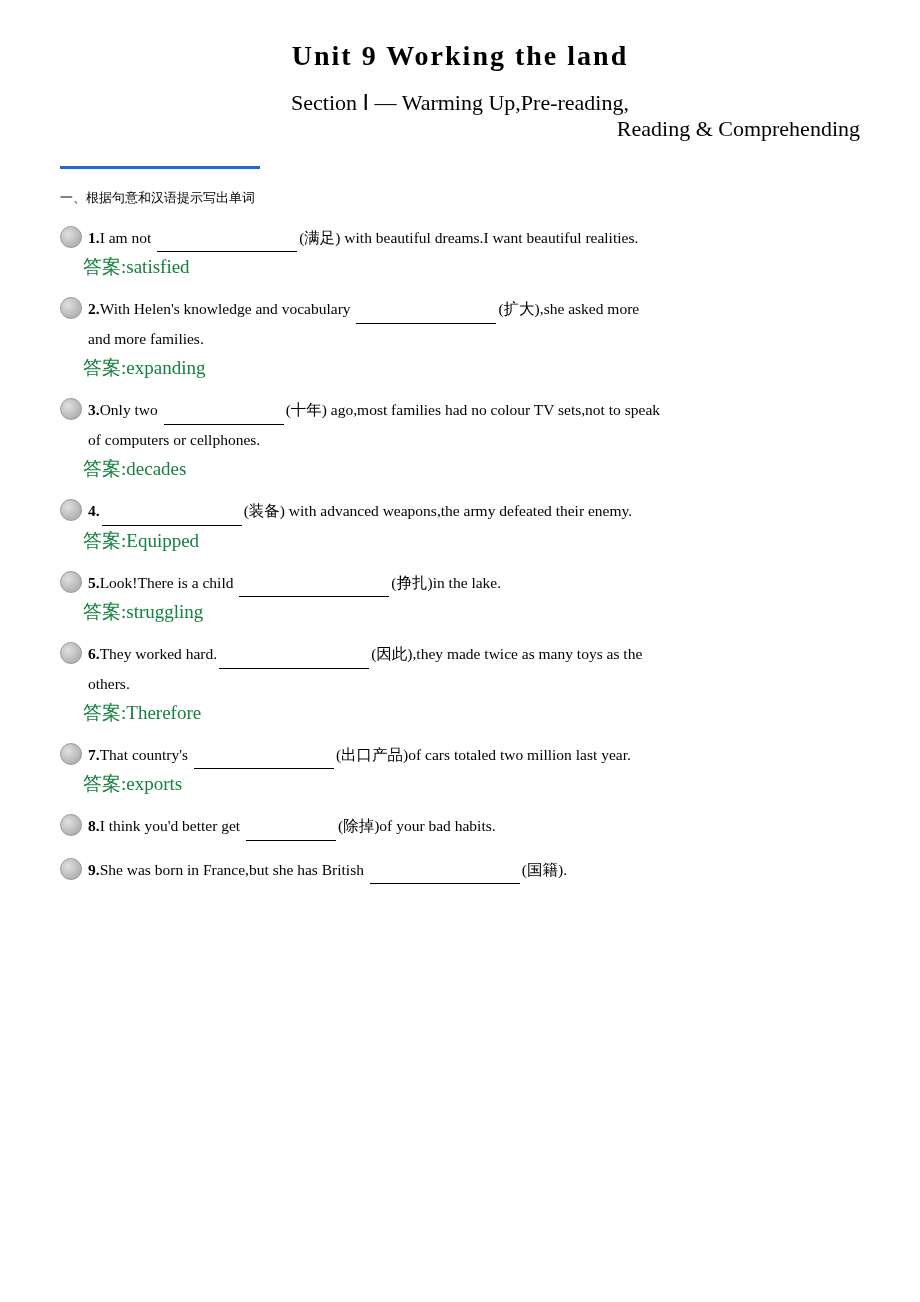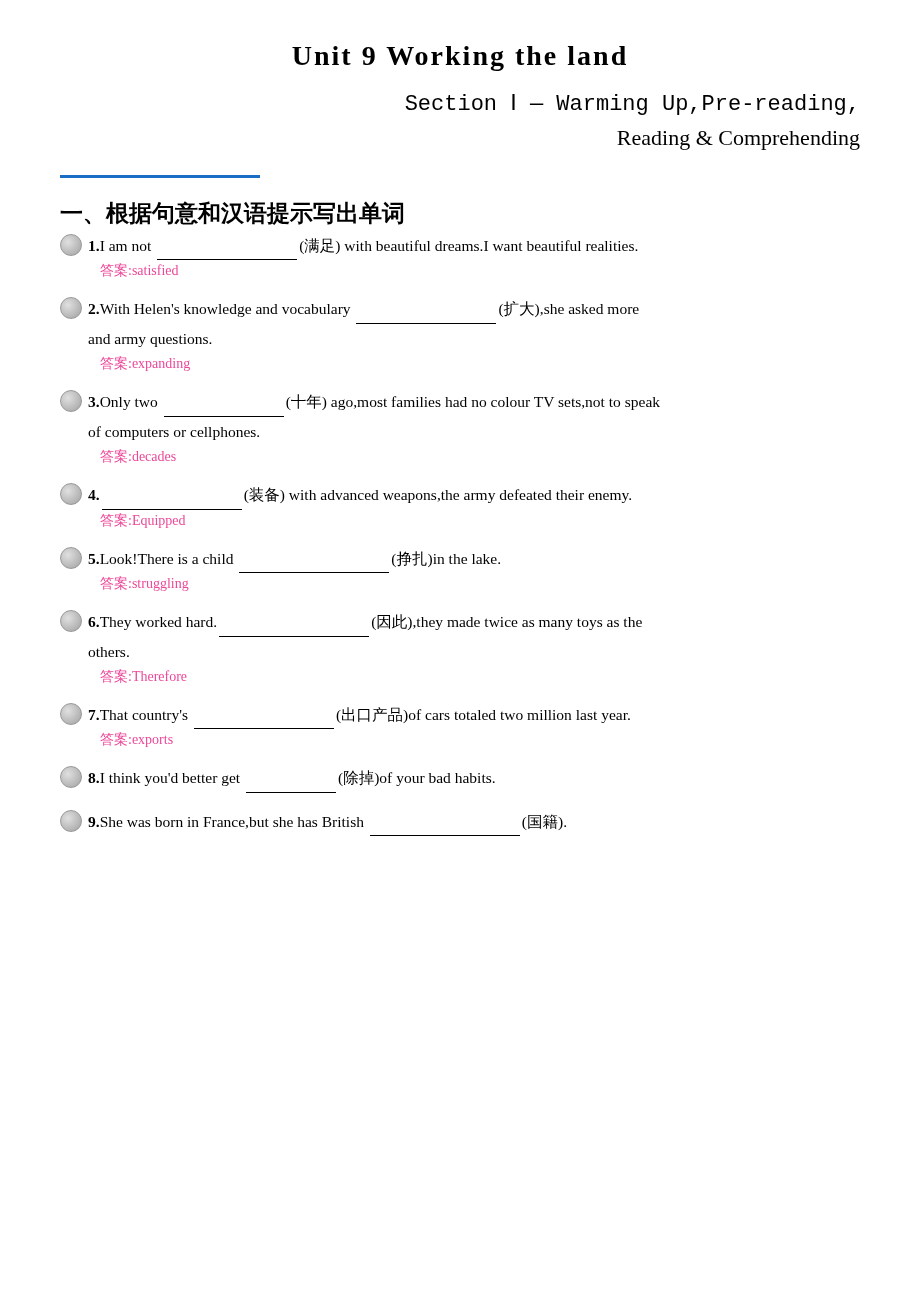--- a/index.html
+++ b/index.html
@@ -21,24 +21,23 @@
     .page-title {
       text-align: center;
       font-size: 28px;
       font-weight: bold;
       margin-bottom: 18px;
       font-family: "Times New Roman", serif;
       letter-spacing: 2px;
     }
 
     .section-title {
-      text-align: right;
+      text-align: center;
       font-size: 22px;
-      font-family: Liberation Mono, monospace;
-      margin-bottom: 8px;
+      font-family: Liberation Serif, serif;
     }
 
     .section-subtitle {
       text-align: right;
       font-size: 22px;
       font-family: "Times New Roman", serif;
       margin-bottom: 24px;
     }
 
     .banner {
@@ -59,23 +58,23 @@
 
     .banner-text {
       font-size: 26px;
       font-weight: bold;
       font-family: "SimHei", "黑体", sans-serif;
       color: #000;
       white-space: nowrap;
     }
 
     .section-label {
-      font-size: 23px;
-      font-weight: bold;
-      margin-bottom: 2px;
+      font-size: 13px;
+      font-weight: normal;
+      margin-bottom: 16px;
       font-family: "SimSun", "宋体", serif;
     }
 
     .question-block {
       margin-bottom: 14px;
     }
 
     .question-line {
       display: flex;
       align-items: flex-start;
@@ -103,24 +102,24 @@
 
     .blank {
       display: inline-block;
       border-bottom: 1px solid #000;
       min-width: 120px;
       margin: 0 2px;
       vertical-align: bottom;
     }
 
     .answer {
-      color: #ec4899;
-      font-size: 14px;
+      color: #15803d;
+      font-size: 19px;
       margin-top: 2px;
-      margin-left: 40px;
+      margin-left: 23px;
       margin-bottom: 6px;
     }
 
     .q-continuation {
       margin-left: 28px;
       line-height: 1.9;
       font-size: 15.5px;
     }
   </style>
 </head>
@@ -146,21 +145,21 @@
   <div class="answer">答案:satisfied</div>
 </div>
 
 <div class="question-block">
   <div class="question-line">
     <span class="q-icon"></span>
     <span class="q-text">
       <strong>2.</strong>With Helen's knowledge and vocabulary <span class="blank" style="min-width:140px;"></span>(扩大),she asked more
     </span>
   </div>
-  <div class="q-continuation">and army questions.</div>
+  <div class="q-continuation">and more families.</div>
   <div class="answer">答案:expanding</div>
 </div>
 
 <div class="question-block">
   <div class="question-line">
     <span class="q-icon"></span>
     <span class="q-text">
       <strong>3.</strong>Only two <span class="blank" style="min-width:120px;"></span>(十年) ago,most families had no colour TV sets,not to speak
     </span>
   </div>

